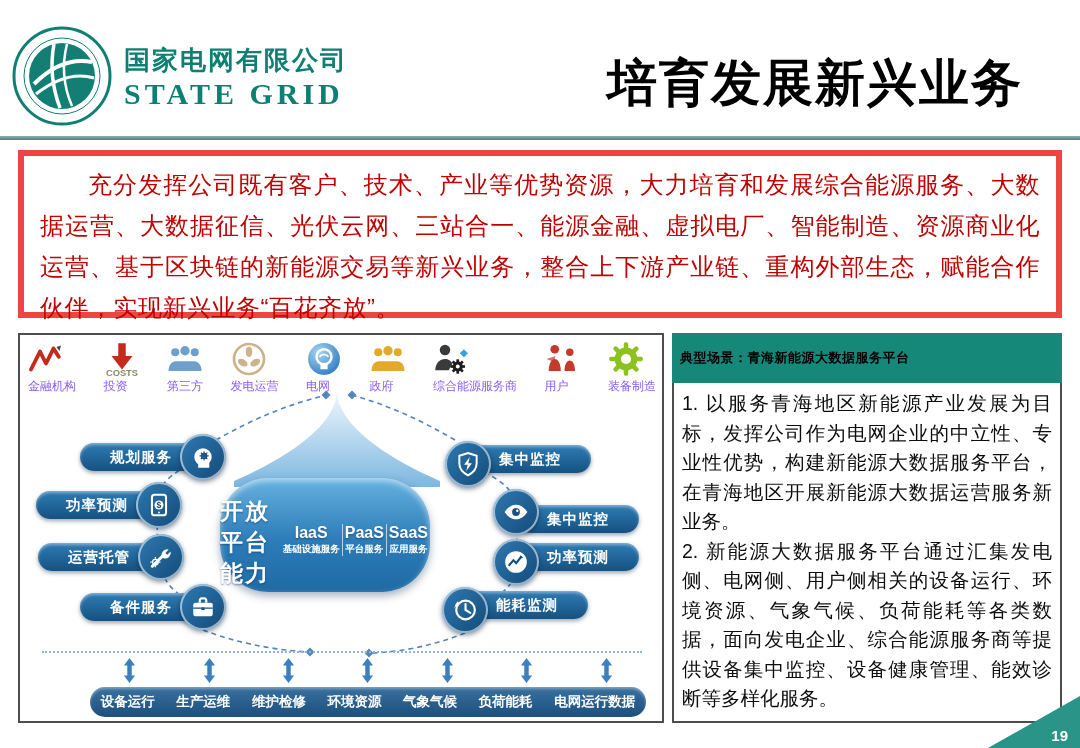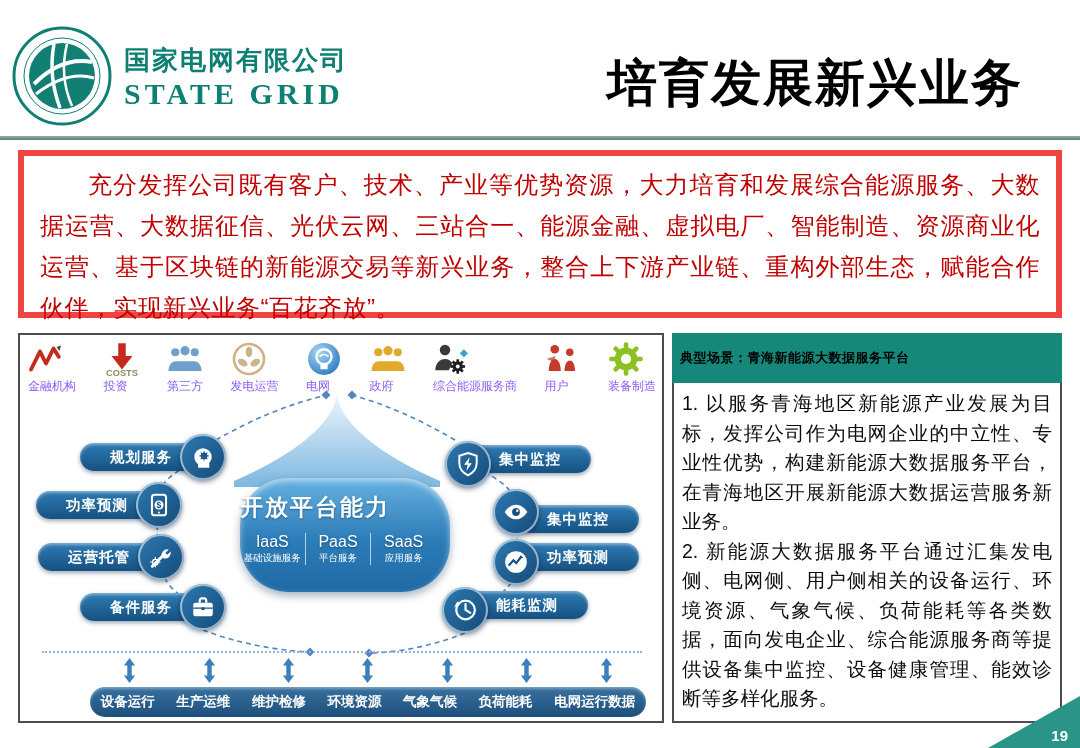--- a/index.html
+++ b/index.html
@@ -33,31 +33,31 @@
     justify-content:space-between; align-items:flex-end; }
   .stakeholder { display:flex; flex-direction:column; align-items:flex-start; }
   .stk-icon { width:36px; height:36px; }
   .stk-icon svg { width:100%; height:100%; }
   .stk-label { font-size:12px; color:#8b5cf6; margin-top:1px; white-space:nowrap; }
 
   .tri-peak { position:absolute; left:212px; top:56px; width:210px; height:96px; }
 
   .connectors { position:absolute; left:0; top:0; width:646px; height:390px; pointer-events:none; }
 
-  .platform { position:absolute; left:220px; top:143px; width:210px; height:114px;
+  .platform { position:absolute; left:200px; top:143px; width:210px; height:114px;
     border-radius:48px; background:linear-gradient(to bottom,#66b1e0,#2c7cb8 55%,#1f6aa5);
     box-shadow:0 4px 8px rgba(0,40,80,.35), inset 0 3px 6px rgba(255,255,255,.55);
-    display:flex; flex-direction:column; align-items:flex-start; }
+    display:flex; flex-direction:row; align-items:center; }
   .platform-title { margin-top:14px; font-size:23px; font-weight:bold; color:#fff;
     letter-spacing:2px; text-shadow:0 1px 2px rgba(0,40,80,.5); }
   .platform-layers { display:flex; margin-top:10px; width:196px; justify-content:center; }
   .layer { flex:1; text-align:center; color:#fff; padding:0 2px; }
   .layer + .layer { border-left:1px solid rgba(255,255,255,.65); }
-  .layer-name { font-size:16px; font-weight:normal; text-shadow:0 1px 2px rgba(0,40,80,.5); }
-  .layer-desc { font-size:9.5px; margin-top:1px; white-space:nowrap; }
+  .layer-name { font-size:16px; font-weight:bold; text-shadow:0 1px 2px rgba(0,40,80,.5); }
+  .layer-desc { font-size:9.5px; margin-top:1px; white-space:nowrap;font-weight:bold; }
 
   .svc-pill { position:absolute; width:122px; height:28px; border-radius:14px;
     background:linear-gradient(to bottom,#2f7cb4,#155181); box-shadow:0 2px 4px rgba(0,30,60,.4), inset 0 2px 3px rgba(255,255,255,.4);
     color:#fff; font-size:14.5px; font-weight:bold; letter-spacing:1px;
     display:flex; align-items:center; justify-content:center; z-index:1; }
   .svc-circ { position:absolute; width:46px; height:46px; border-radius:50%;
     background:linear-gradient(135deg,#2e7ab2,#134a78); box-shadow:0 2px 5px rgba(0,30,60,.5), inset 0 0 0 2px rgba(255,255,255,.55);
     display:flex; align-items:center; justify-content:center; z-index:2; }
   .svc-circ svg { width:26px; height:26px; }
 

